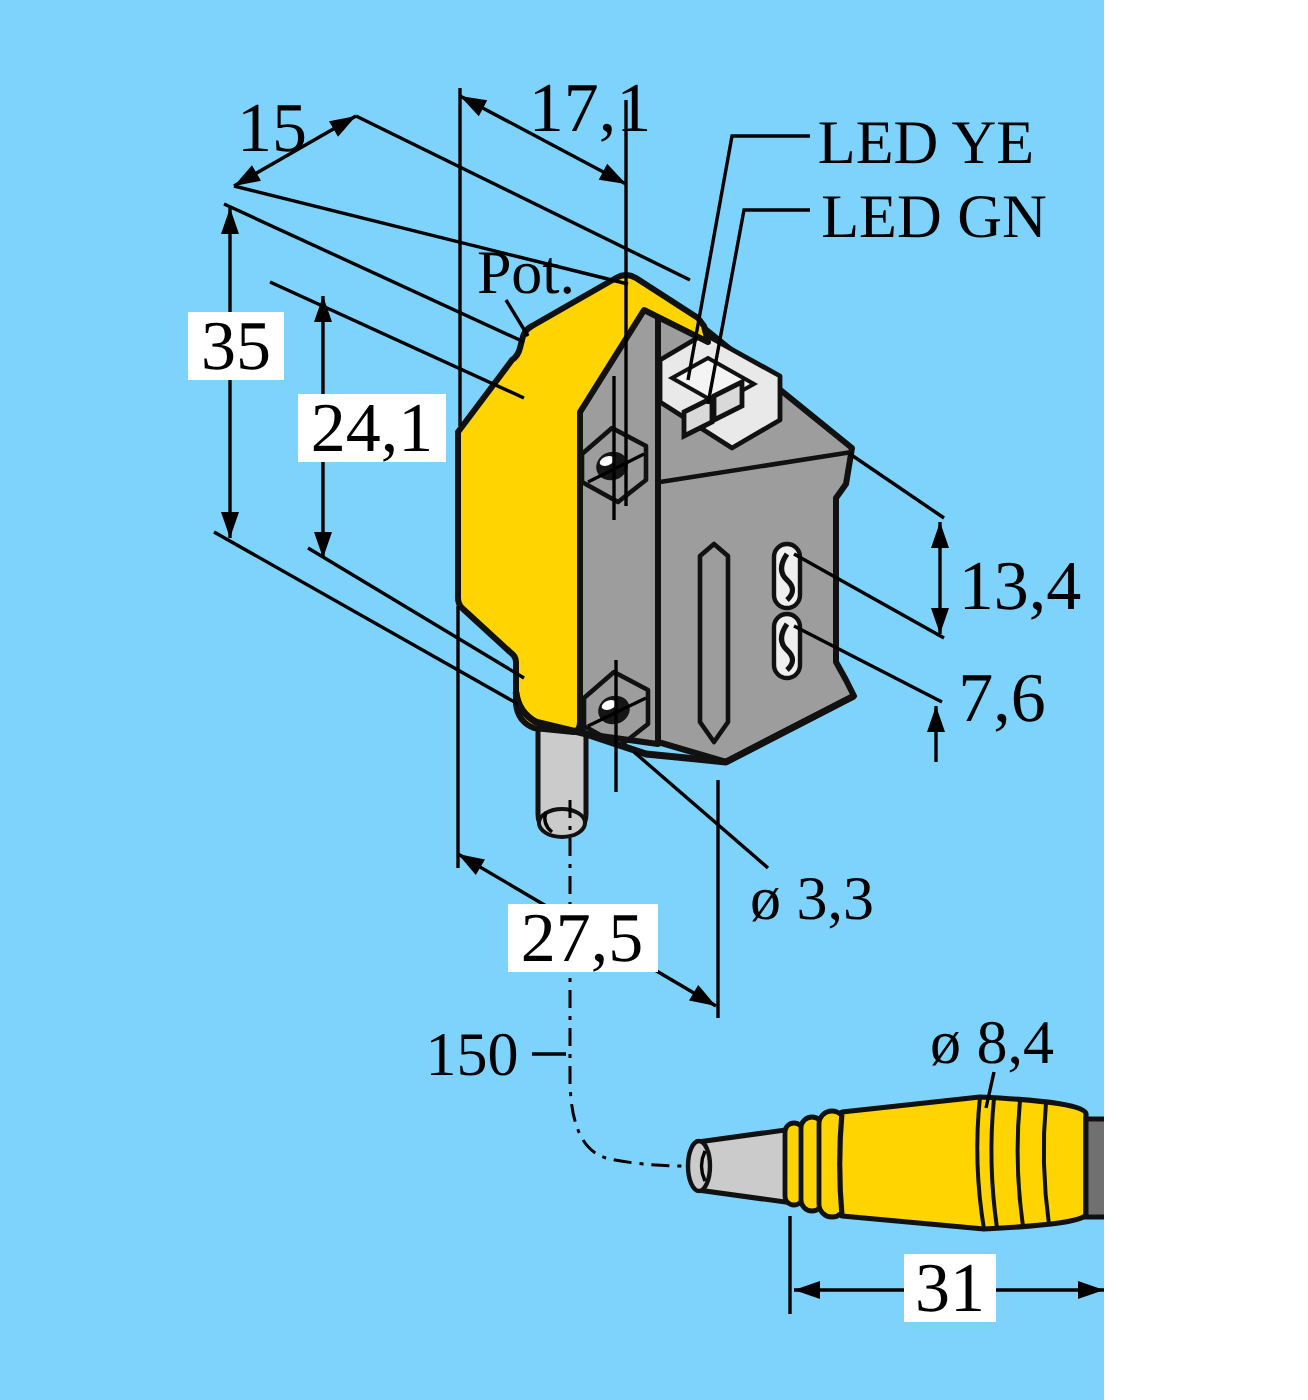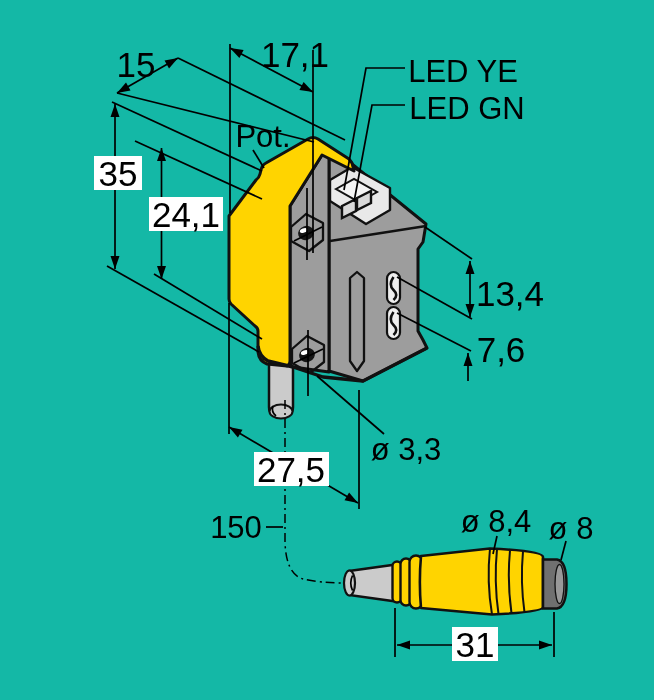--- a/index.html
+++ b/index.html
@@ -1,17 +1,17 @@
 <!DOCTYPE html>
 <html><head>
 <meta charset="utf-8">
 <style>
   html,body{margin:0;padding:0;background:#ffffff;}
-  .stage{position:relative;width:654px;height:700px;background:#14b8a6;overflow:hidden;
-         font-family:Liberation Sans, sans-serif;}
+  .stage{position:relative;width:552px;height:700px;background:#7dd3fc;overflow:hidden;
+         font-family:Liberation Serif, serif;}
   svg{display:block}
   text{fill:#000;}
   .dim-text{font-size:35px;}
   .small-text{font-size:31px;}
   .lbl-text{font-size:31px;}
   .thin{stroke:#000;stroke-width:1.7;fill:none;}
   .cl{stroke:#000;stroke-width:1.5;fill:none;stroke-dasharray:9 4 2 4;}
   .outline{stroke:#111;stroke-width:3;stroke-linejoin:round;}
   .detail{stroke:#111;stroke-width:2.3;stroke-linejoin:round;fill:none;}
   .arrow{fill:#000;stroke:none;}

